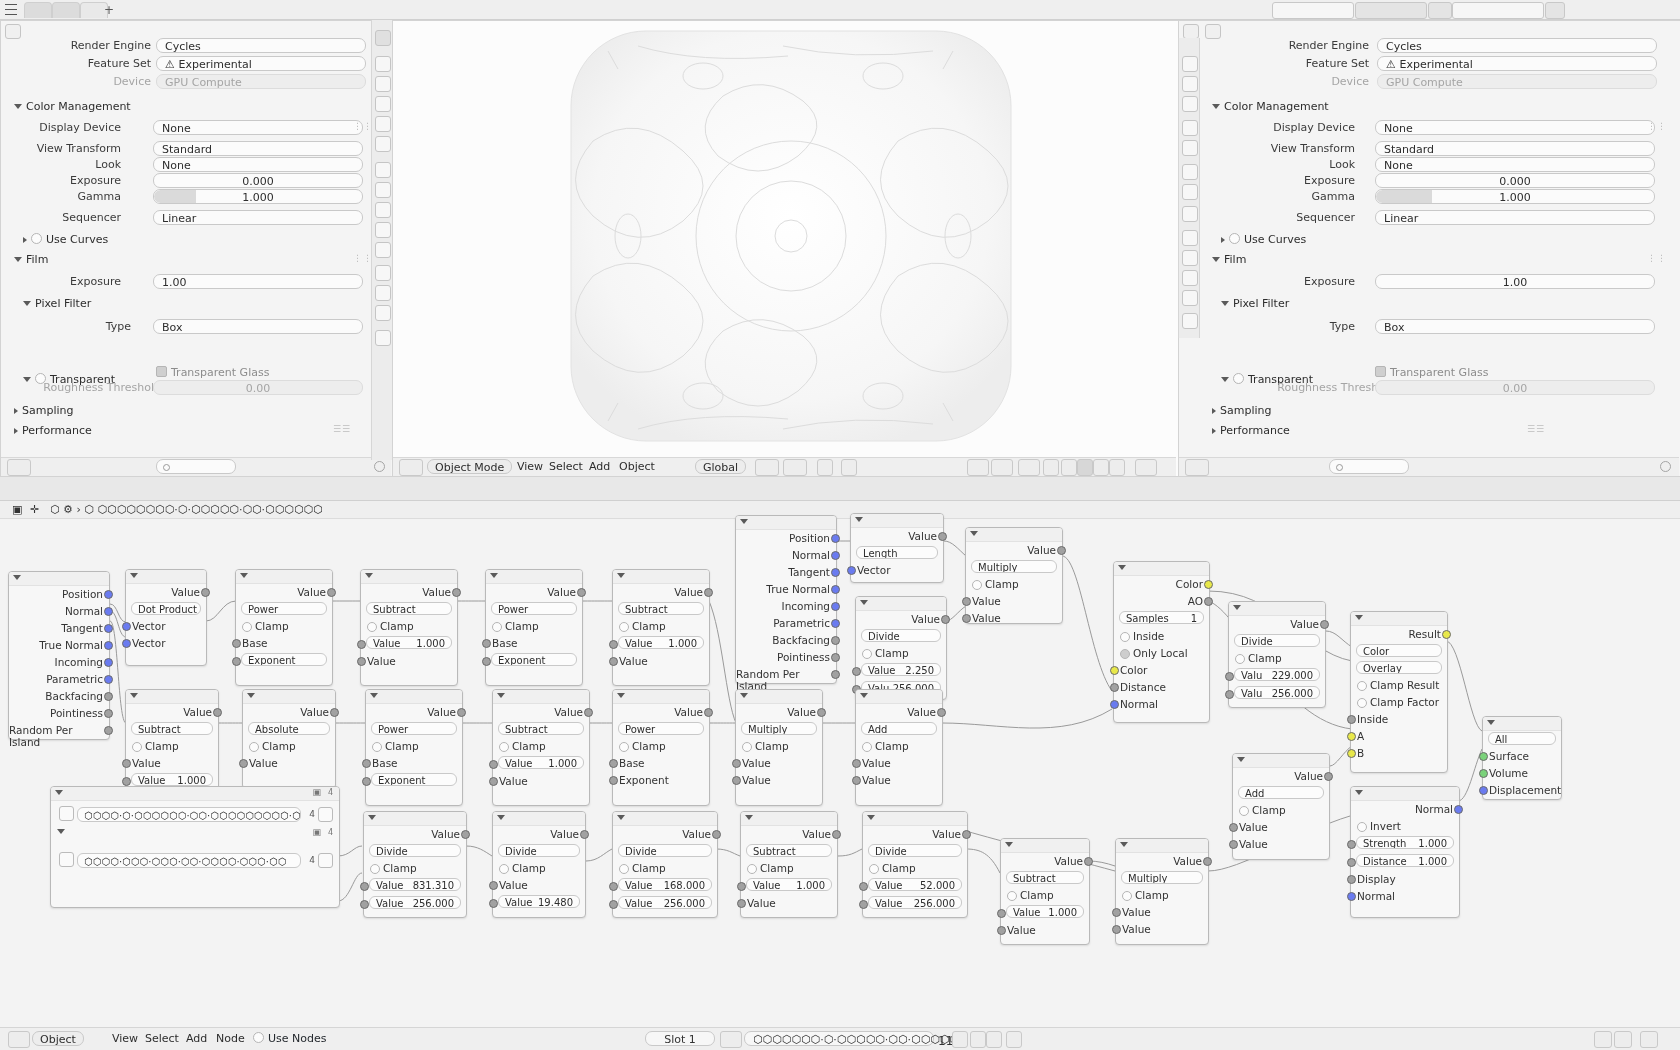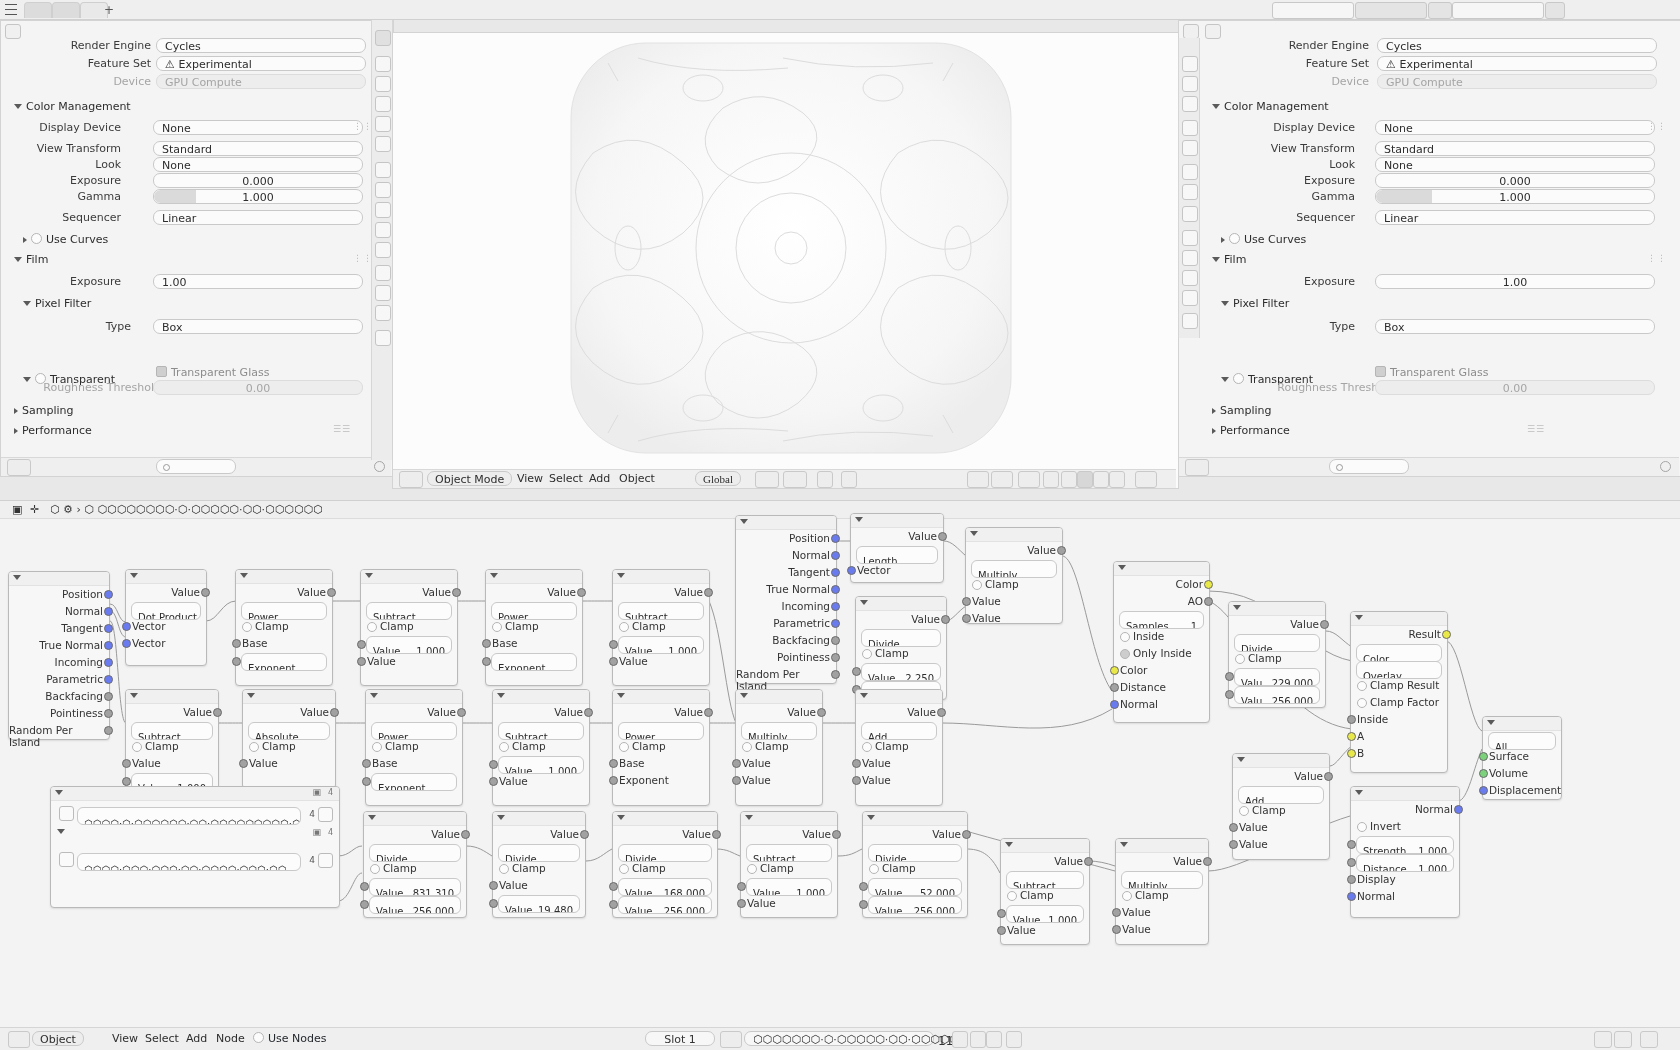--- a/index.html
+++ b/index.html
@@ -52,21 +52,21 @@
 
   
   .nodearea{position:absolute;left:0;top:500px;width:1680px;height:528px;background:#f3f3f3;border-top:1px solid #d0d0d0;overflow:hidden;}
   .breadcrumb{position:absolute;left:0;top:0;width:1680px;height:17px;background:#efefef;border-bottom:1px solid #dcdcdc;font-size:11px;color:#333;line-height:17px;}
   .node{position:absolute;background:#f7f7f7;border:1px solid #b9b9b9;border-radius:4px;box-shadow:0 1px 2px rgba(0,0,0,.10);}
   .node .nhdr{height:13px;border-radius:3px 3px 0 0;background:#f0f0f0;border-bottom:1px solid #e2e2e2;position:relative;}
   .node .nhdr .tri{position:absolute;left:4px;top:3px;}
   .row{position:relative;height:17px;font-size:10.5px;color:#333;}
   .row .rl{position:absolute;left:6px;top:2px;}
   .row .rr{position:absolute;right:6px;top:2px;}
-  .nfld{position:absolute;left:5px;right:5px;height:13px;background:#fcfcfc;border:1px solid #c9c9c9;border-radius:6px;font-size:10px;line-height:13px;color:#2d2d2d;box-sizing:border-box;padding:8px 6px;white-space:nowrap;overflow:hidden;}
+  .nfld{position:absolute;left:5px;right:5px;height:13px;background:#fcfcfc;border:1px solid #c9c9c9;border-radius:6px;font-size:10px;line-height:13px;color:#2d2d2d;box-sizing:border-box;padding:0 6px;white-space:nowrap;overflow:hidden;}
   .nfld .nl{float:left;}
   .nfld .nv{float:right;}
   .nchk{position:absolute;left:6px;width:8px;height:8px;border:1px solid #b5b5b5;background:#fcfcfc;border-radius:50%;}
   .nchk.on{background:#cdcdcd;}
   .sock{position:absolute;width:7px;height:7px;border-radius:50%;border:1px solid #6b6b6b;}
   .s-gray{background:#a1a1a1;}
   .s-yellow{background:#e8e84a;}
   .s-blue{background:#6a7bf0;}
   .s-green{background:#7bd27b;}
   svg.wires{position:absolute;left:0;top:0;width:1680px;height:528px;pointer-events:none;}
@@ -173,21 +173,21 @@
     <div class="vico" style="top:162px;"></div>
     <div class="vico" style="top:182px;"></div>
     <div class="vico" style="top:202px;"></div>
     <div class="vico" style="top:222px;"></div>
     <div class="vico" style="top:245px;"></div>
     <div class="vico" style="top:265px;"></div>
     <div class="vico" style="top:285px;"></div>
     <div class="vico" style="top:310px;"></div>
   </div>
 
-  <div class="viewport" style="left:392px;top:32px;width:785px;height:455px;">
+  <div class="viewport" style="left:392px;top:20px;width:785px;height:455px;">
     <svg width="785" height="440" viewBox="0 0 785 440">
       <defs>
         <radialGradient id="g1" cx="50%" cy="45%" r="60%">
           <stop offset="0%" stop-color="#ffffff"></stop>
           <stop offset="75%" stop-color="#f6f6f6"></stop>
           <stop offset="100%" stop-color="#ededed"></stop>
         </radialGradient>
       </defs>
       <rect x="0" y="0" width="785" height="440" fill="#fcfcfc"></rect>
       <rect x="178" y="10" width="440" height="410" rx="75" fill="url(#g1)" stroke="#e2e2e2"></rect>
@@ -213,21 +213,21 @@
       </g>
     </svg>
 
     <div class="vp-footer" style="left:0;bottom:0;width:783px;">
       <div class="rbtn" style="left:6px;top:1px;width:22px;"></div>
       <div class="btn" style="left:34px;top:1px;">Object Mode</div>
       <div class="menu" style="left:124px;top:1px;">View</div>
       <div class="menu" style="left:156px;top:1px;">Select</div>
       <div class="menu" style="left:196px;top:1px;">Add</div>
       <div class="menu" style="left:226px;top:1px;">Object</div>
-      <div class="btn" style="left:302px;top:1px;font-family:Liberation Serif, serif;">Global</div>
+      <div class="btn" style="left:302px;top:1px;">Global</div>
       <div class="rbtn" style="left:362px;top:1px;width:22px;"></div>
       <div class="rbtn" style="left:390px;top:1px;width:22px;"></div>
       <div class="rbtn" style="left:424px;top:1px;width:14px;"></div>
       <div class="rbtn" style="left:448px;top:1px;width:14px;"></div>
       <div class="rbtn" style="left:574px;top:1px;width:20px;"></div>
       <div class="rbtn" style="left:598px;top:1px;width:20px;"></div>
       <div class="rbtn" style="left:625px;top:1px;width:20px;"></div>
       <div class="rbtn" style="left:650px;top:1px;width:14px;"></div>
       <div class="rbtn" style="left:668px;top:1px;width:14px;"></div>
       <div class="rbtn on" style="left:684px;top:1px;width:14px;"></div>
@@ -670,21 +670,21 @@
             <span class="nl">Samples</span>
             <span class="nv">1</span>
           </div>
         </div>
       <div class="row">
           <span class="nchk" style="top:4px;"></span>
           <span style="position:absolute;left:19px;top:2px;">Inside</span>
         </div>
       <div class="row">
           <span class="nchk on" style="top:4px;"></span>
-          <span style="position:absolute;left:19px;top:2px;">Only Inside</span>
+          <span style="position:absolute;left:19px;top:2px;">Only Local</span>
         </div>
       <div class="row">
           <span class="sock s-yellow" style="left:-4px;top:4px;"></span>
           <span class="rl">Color</span>
         </div>
       <div class="row">
           <span class="sock s-gray" style="left:-4px;top:4px;"></span>
           <span class="rl">Distance</span>
         </div>
       <div class="row">

